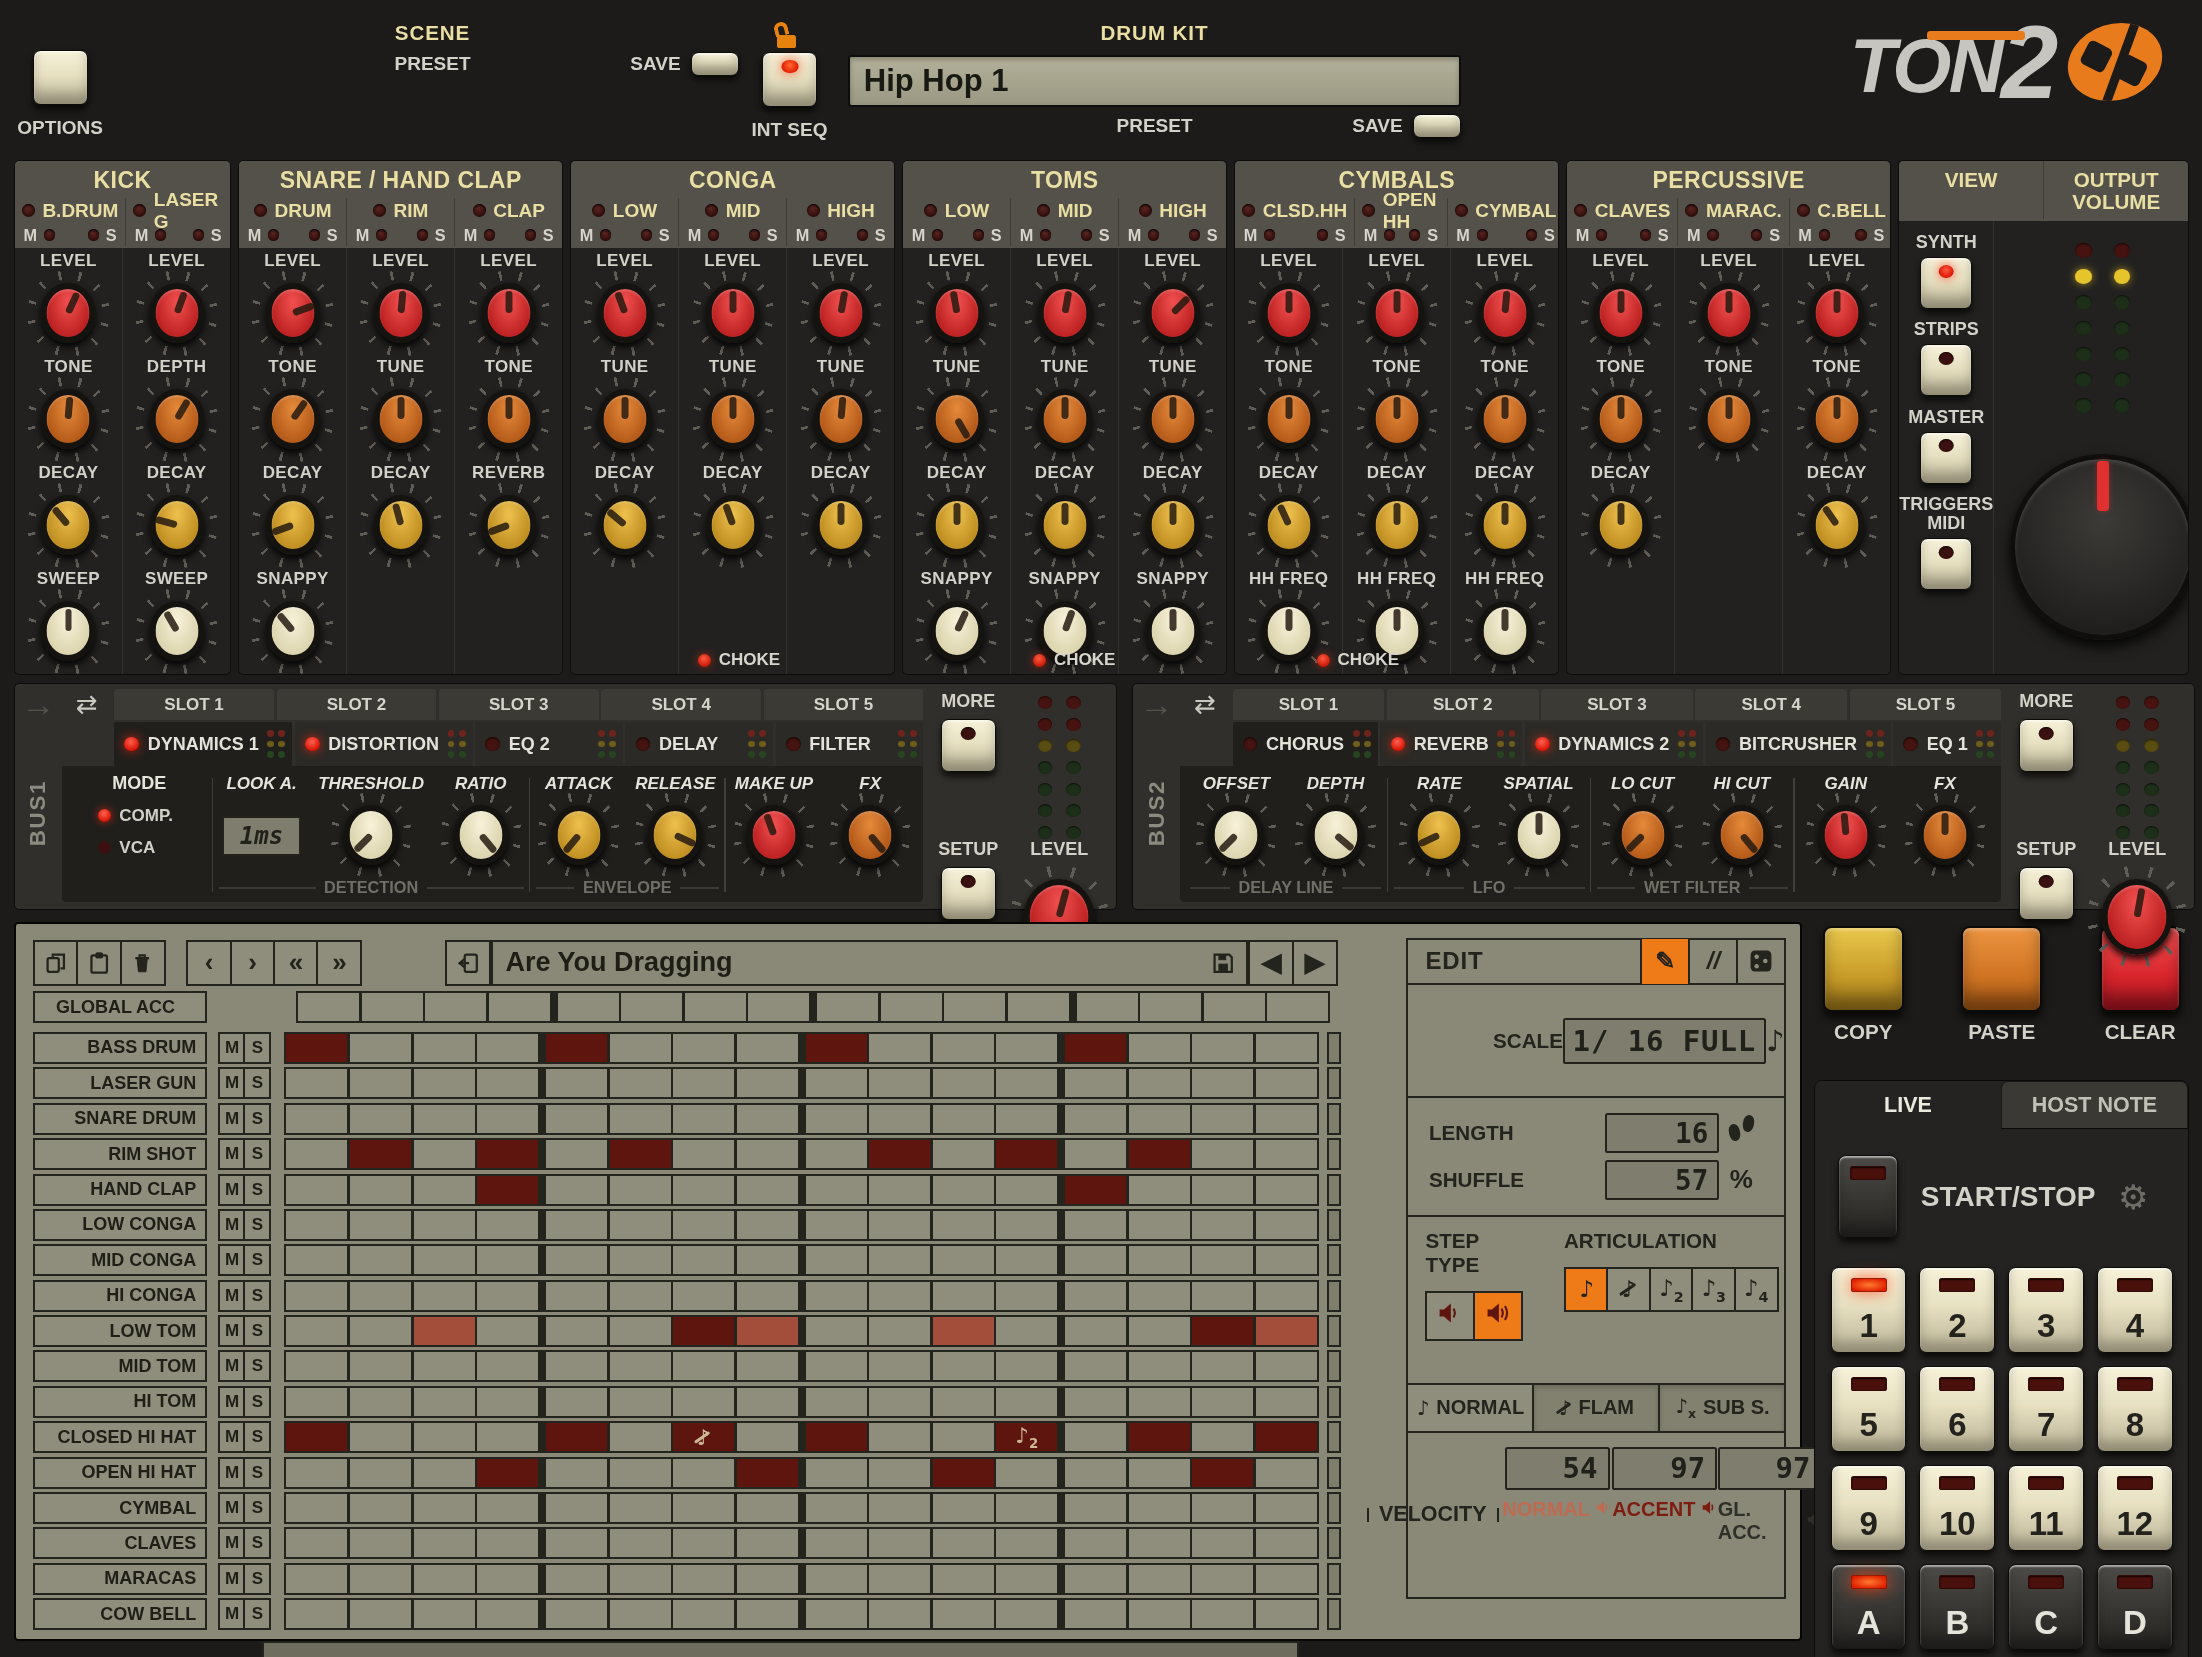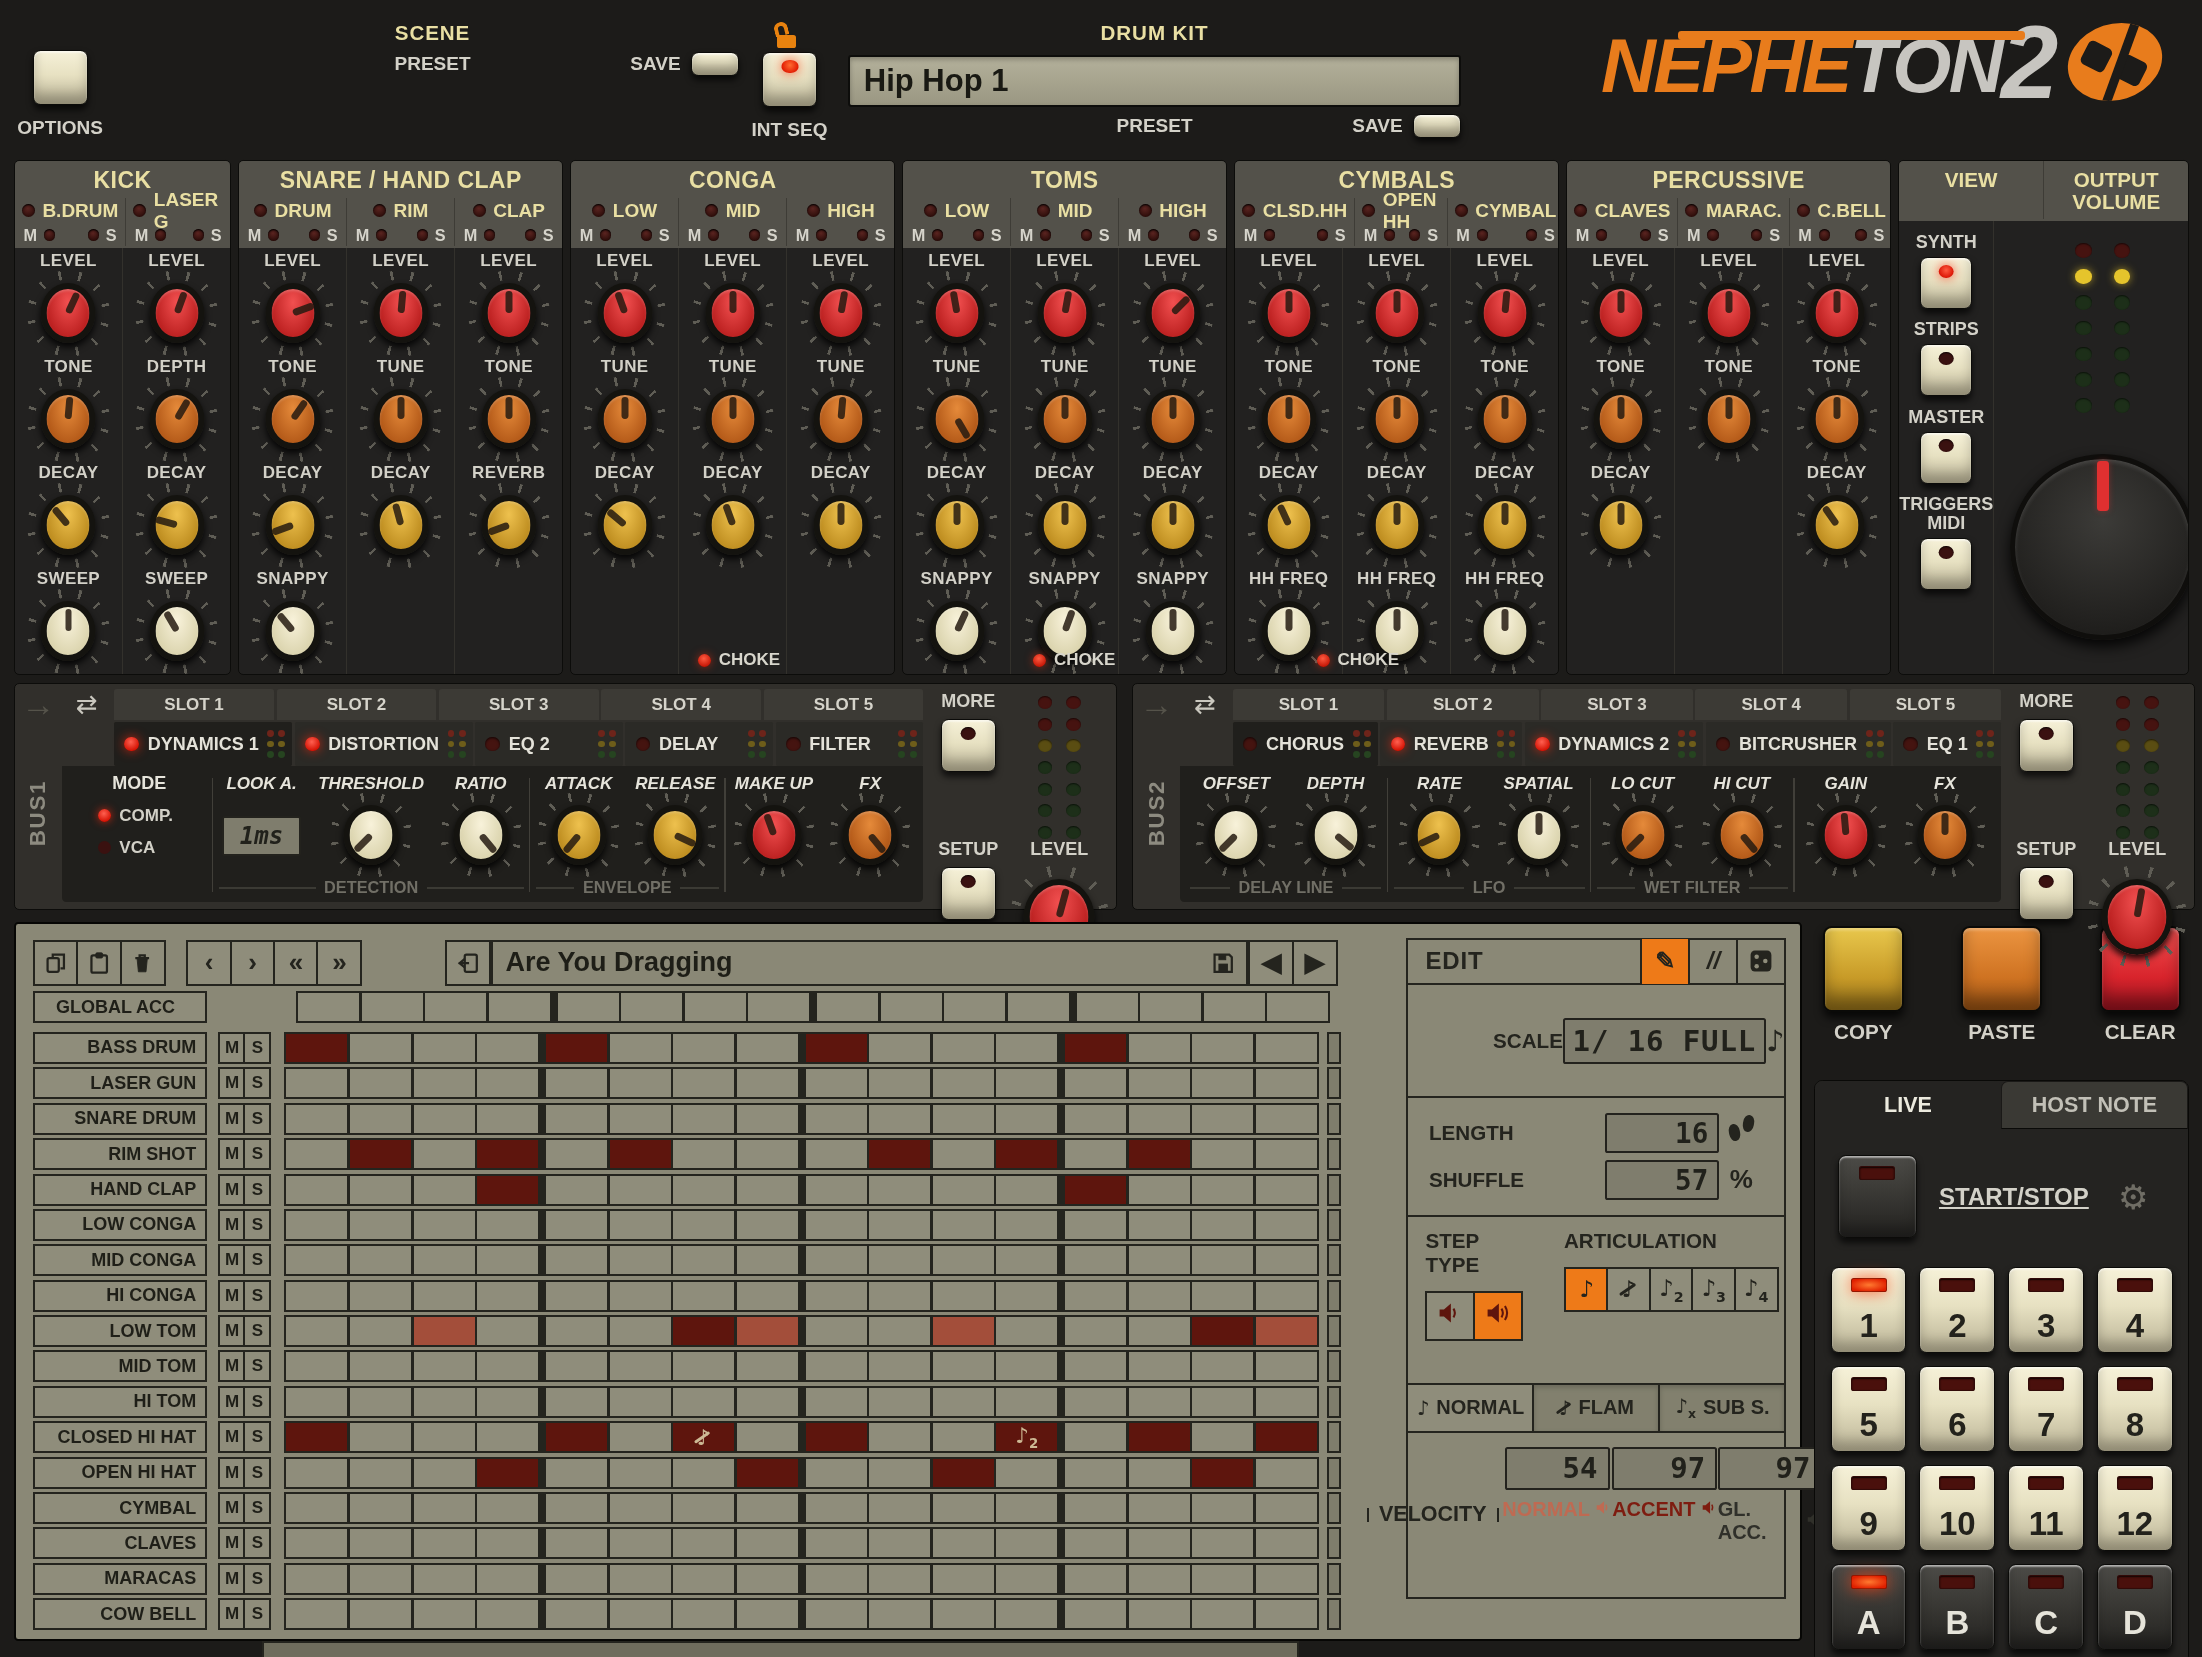--- a/index.html
+++ b/index.html
@@ -238,21 +238,21 @@
   .cpc-key.paste{background:linear-gradient(180deg,#eb9440,#cf7322 60%,#9e5514);}
   .cpc-key.clear{background:linear-gradient(180deg,#f35050,#d8242c 60%,#a01420);}
   .cpc-b .cl{font-size:20.6px;}
   #livepanel{margin-top:36px;flex:1;background:#242321;border:1.7px solid #090907;border-radius:8.6px;position:relative;padding:0 13.8px 13.8px;display:flex;flex-direction:column;}
   #ptabs{display:flex;height:48px;margin:0 -13.8px;flex:none;}
   .ptab{flex:1;display:flex;align-items:center;justify-content:center;font-weight:bold;font-size:21.5px;border-radius:6.9px 6.9px 0 0;}
   .ptab.act{color:#eceade;background:#242321;}
   .ptab.inact{color:#c2c0b7;background:#3a3934;border:0.9px solid #1a1917;border-bottom:1.7px solid #0a0a08;}
   #ssrow{display:flex;align-items:center;gap:22.4px;margin-top:26px;flex:none;padding-left:8.6px;}
   #ss-key{width:79px;height:83px;}
-  #ssrow .sl{font-size:24px;text-decoration:underline;}
+  #ssrow .sl{font-size:28px;}
   #gear{margin-left:auto;margin-right:26px;color:#6f6d65;font-size:34px;}
   #pads{margin-top:29px;display:grid;grid-template-columns:repeat(4,1fr);gap:13px;padding:0 1.7px;}
   .pad{height:86px;display:flex;align-items:flex-end;justify-content:center;padding-bottom:6.9px;font-weight:bold;font-size:33px;color:#23221c;}
   .pad.dark{color:#e6e4da;}
   #banks{margin-top:13px;display:grid;grid-template-columns:repeat(4,1fr);gap:13px;padding:0 1.7px;}
 </style>
 </head>
 <body>
 
 <div id="app">
@@ -290,21 +290,20 @@
         <span>PRESET</span>
         <span class="hsave">
             <span>SAVE</span>
           <span class="minikey key"></span>
           </span>
       </div>
     </div>
 
     <div id="logo">
       <span class="bar"></span>
-      <span class="l1">NEPHE</span>
       <span class="l2">TON</span>
       <span class="l3">2</span>
       <span id="d16">
           <i class="dia d1"></i>
           <i class="dia d2"></i>
           <i class="slash"></i>
         </span>
     </div>
   </div>
 

